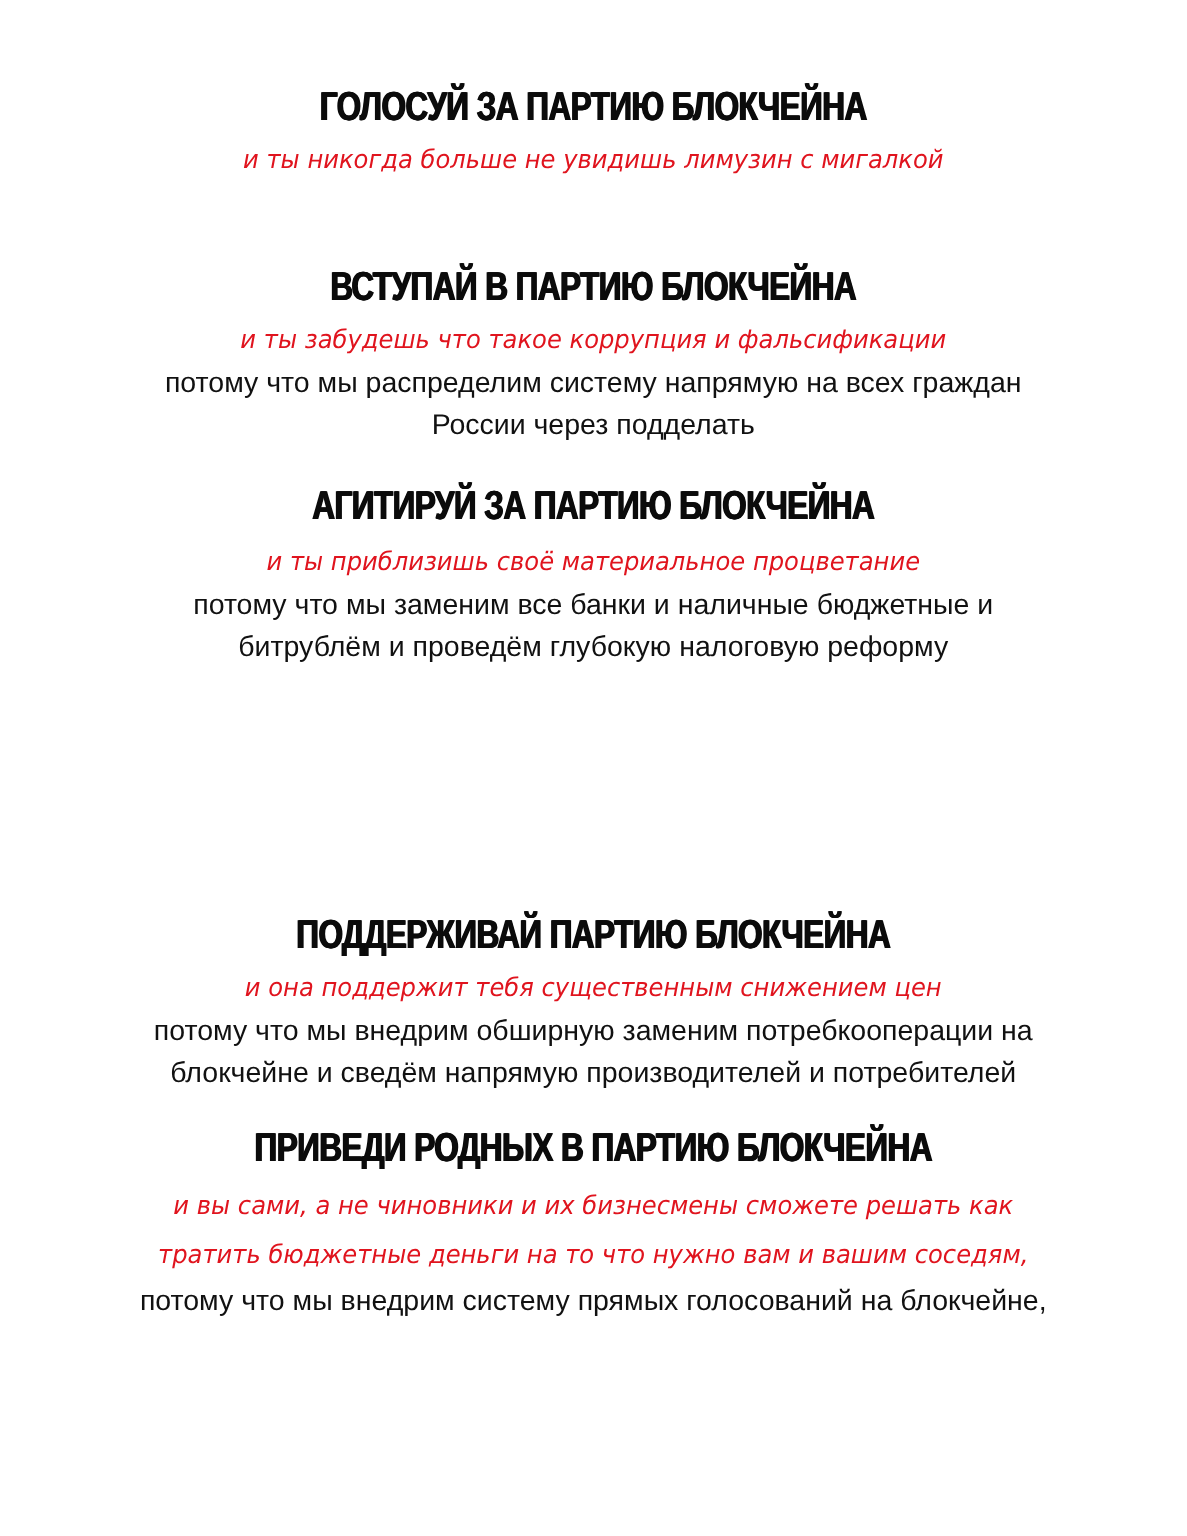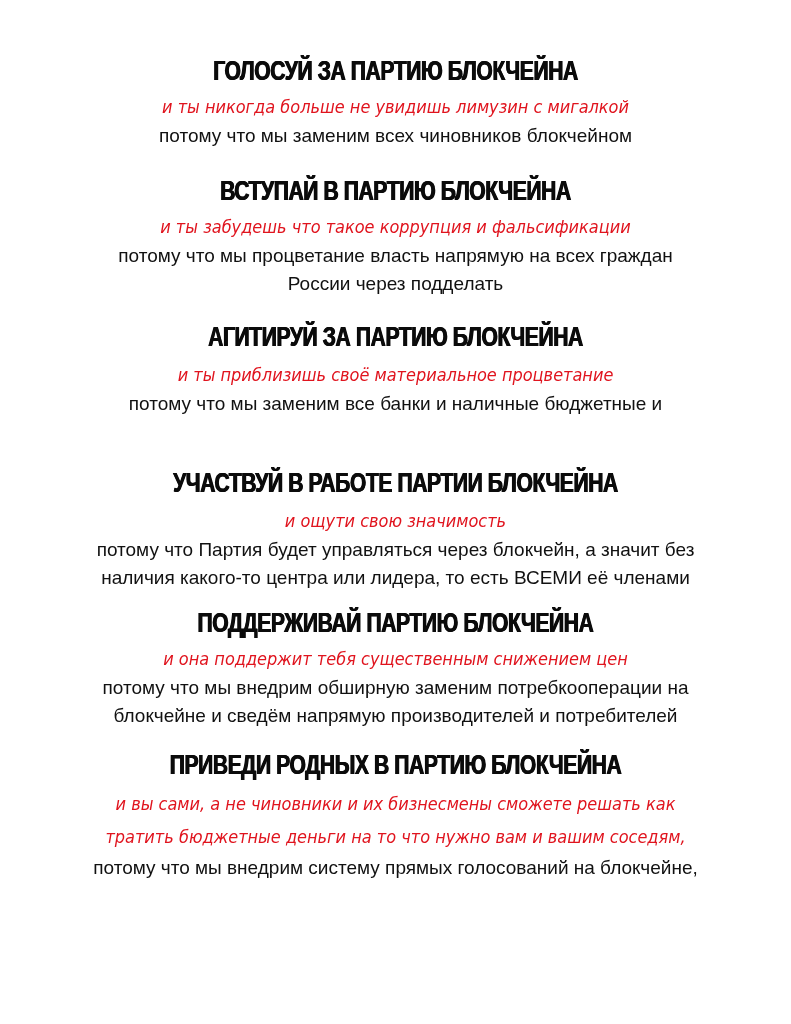--- a/index.html
+++ b/index.html
@@ -62,42 +62,36 @@
     }
   </style>
 </head>
 <body>
 
 <div class="page">
 
   <div class="section" style="top:52px;">
     <span class="heading">ГОЛОСУЙ ЗА ПАРТИЮ БЛОКЧЕЙНА</span>
     <span class="subline" style="margin-top:2px;">и ты никогда больше не увидишь лимузин с мигалкой</span>
-    <span class="body-line">потому что мы заменим всех чиновников блокчейном</span>
   </div>
 
   <div class="section" style="top:172px;">
     <span class="heading">ВСТУПАЙ В ПАРТИЮ БЛОКЧЕЙНА</span>
     <span class="subline" style="margin-top:2px;">и ты забудешь что такое коррупция и фальсификации</span>
-    <span class="body-line">потому что мы процветание власть напрямую на всех граждан</span>
+    <span class="body-line">потому что мы распределим систему напрямую на всех граждан</span>
     <span class="body-line">России через подделать</span>
   </div>
 
   <div class="section" style="top:318px;">
     <span class="heading">АГИТИРУЙ ЗА ПАРТИЮ БЛОКЧЕЙНА</span>
     <span class="subline" style="margin-top:4px;">и ты приблизишь своё материальное процветание</span>
     <span class="body-line">потому что мы заменим все банки и наличные бюджетные и</span>
+    <span class="body-line">битрублём и проведём глубокую налоговую реформу</span>
   </div>
 
-  <div class="section" style="top:464px;">
-    <span class="heading">УЧАСТВУЙ В РАБОТЕ ПАРТИИ БЛОКЧЕЙНА</span>
-    <span class="subline" style="margin-top:4px;">и ощути свою значимость</span>
-    <span class="body-line">потому что Партия будет управляться через блокчейн, а значит без</span>
-    <span class="body-line">наличия какого-то центра или лидера, то есть ВСЕМИ её членами</span>
-  </div>
 
   <div class="section" style="top:604px;">
     <span class="heading">ПОДДЕРЖИВАЙ ПАРТИЮ БЛОКЧЕЙНА</span>
     <span class="subline" style="margin-top:2px;">и она поддержит тебя существенным снижением цен</span>
     <span class="body-line">потому что мы внедрим обширную заменим потребкооперации на</span>
     <span class="body-line">блокчейне и сведём напрямую производителей и потребителей</span>
   </div>
 
   <div class="section" style="top:746px;">
     <span class="heading">ПРИВЕДИ РОДНЫХ В ПАРТИЮ БЛОКЧЕЙНА</span>

